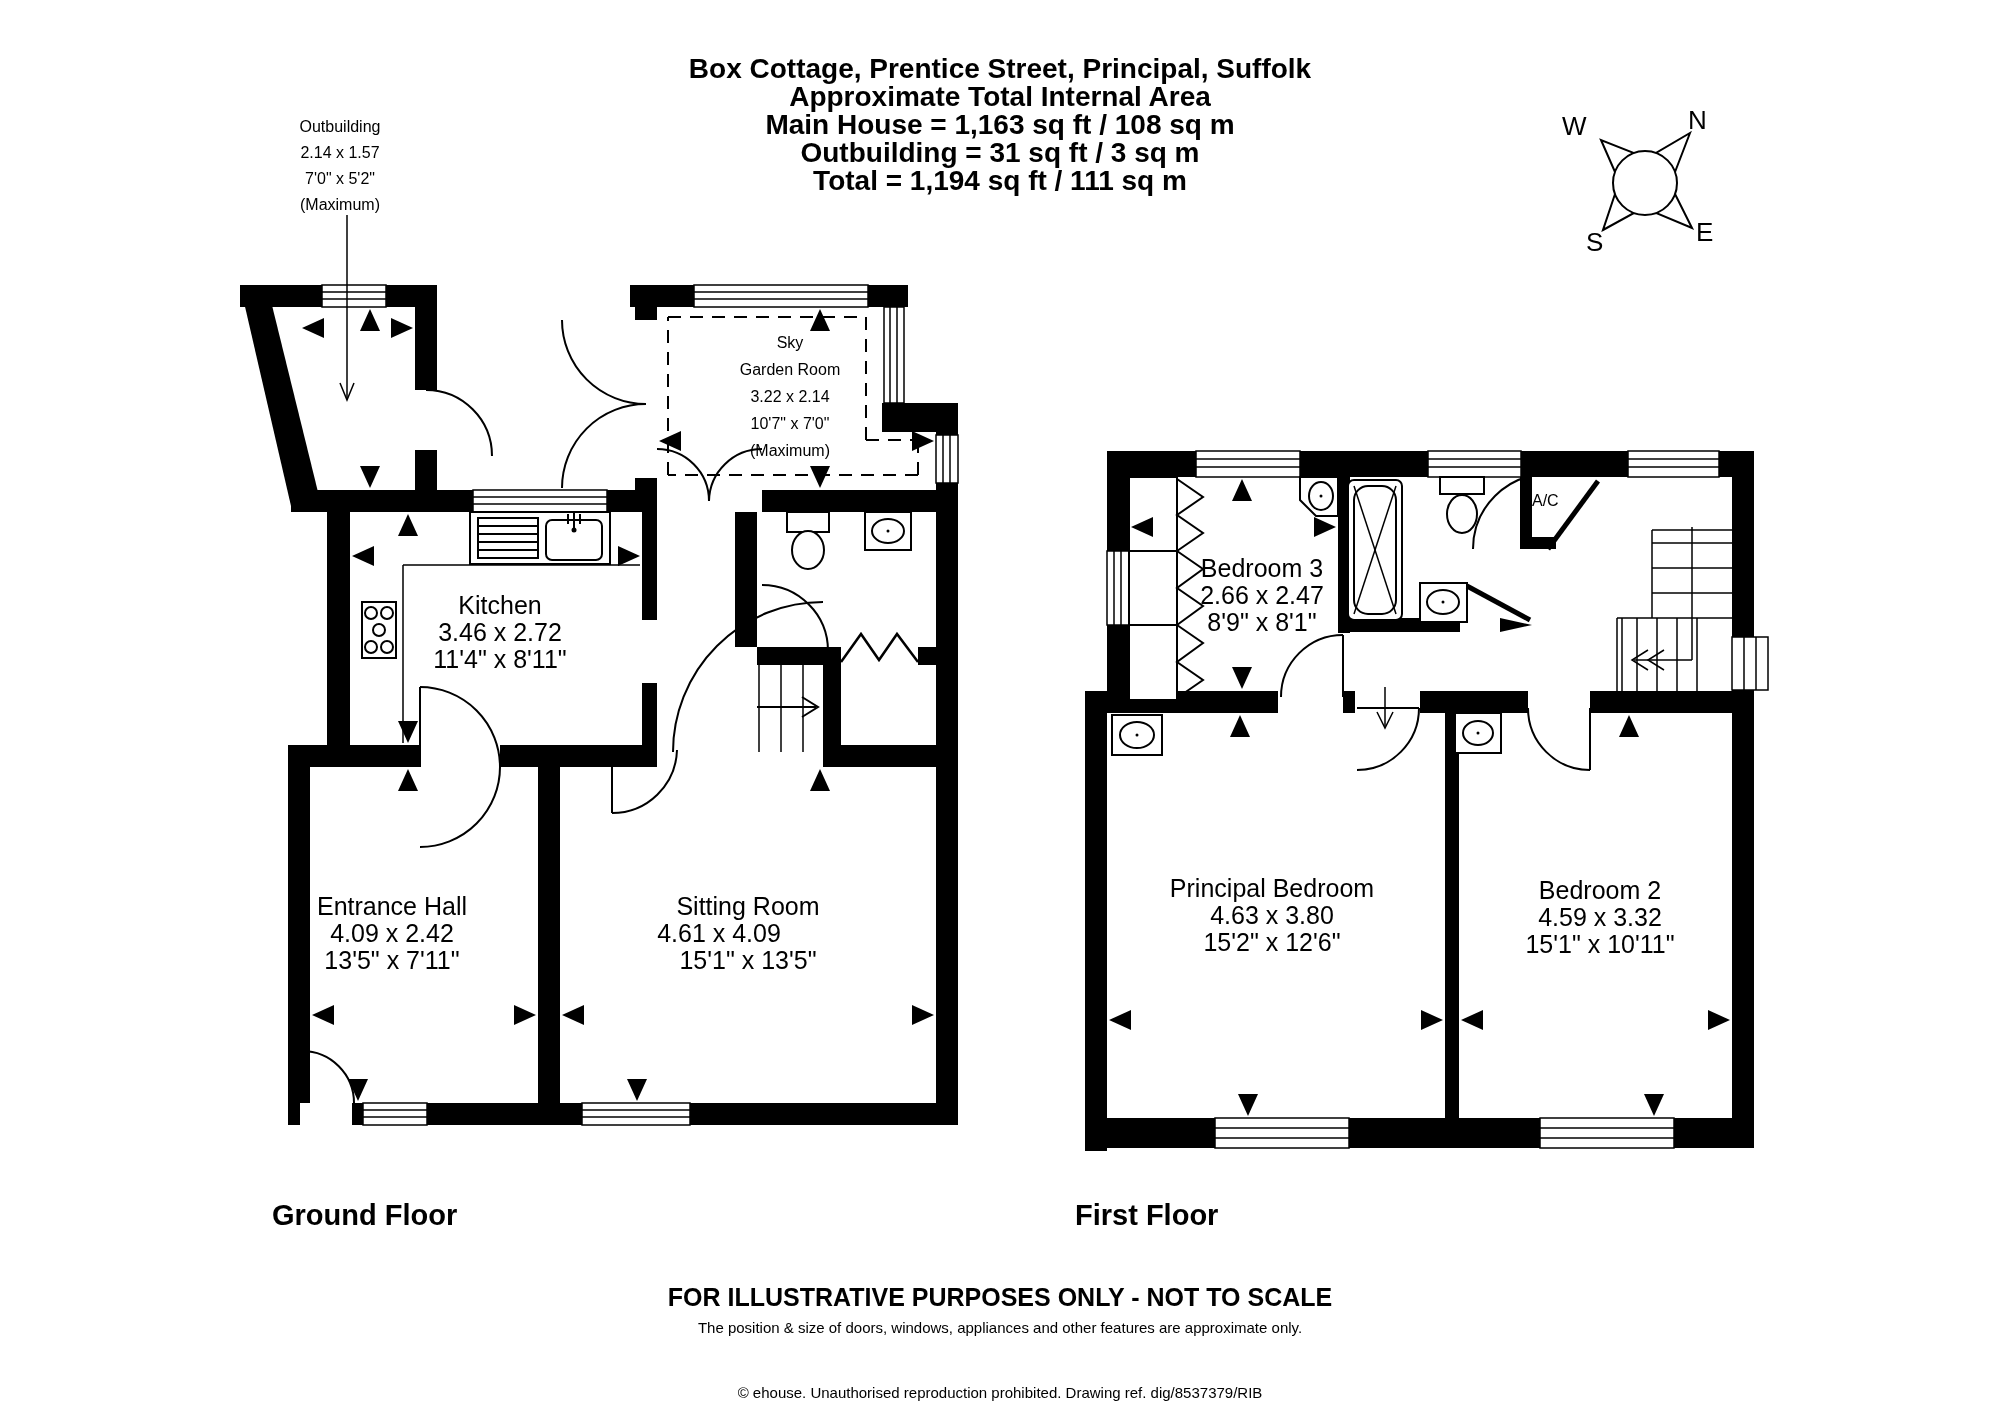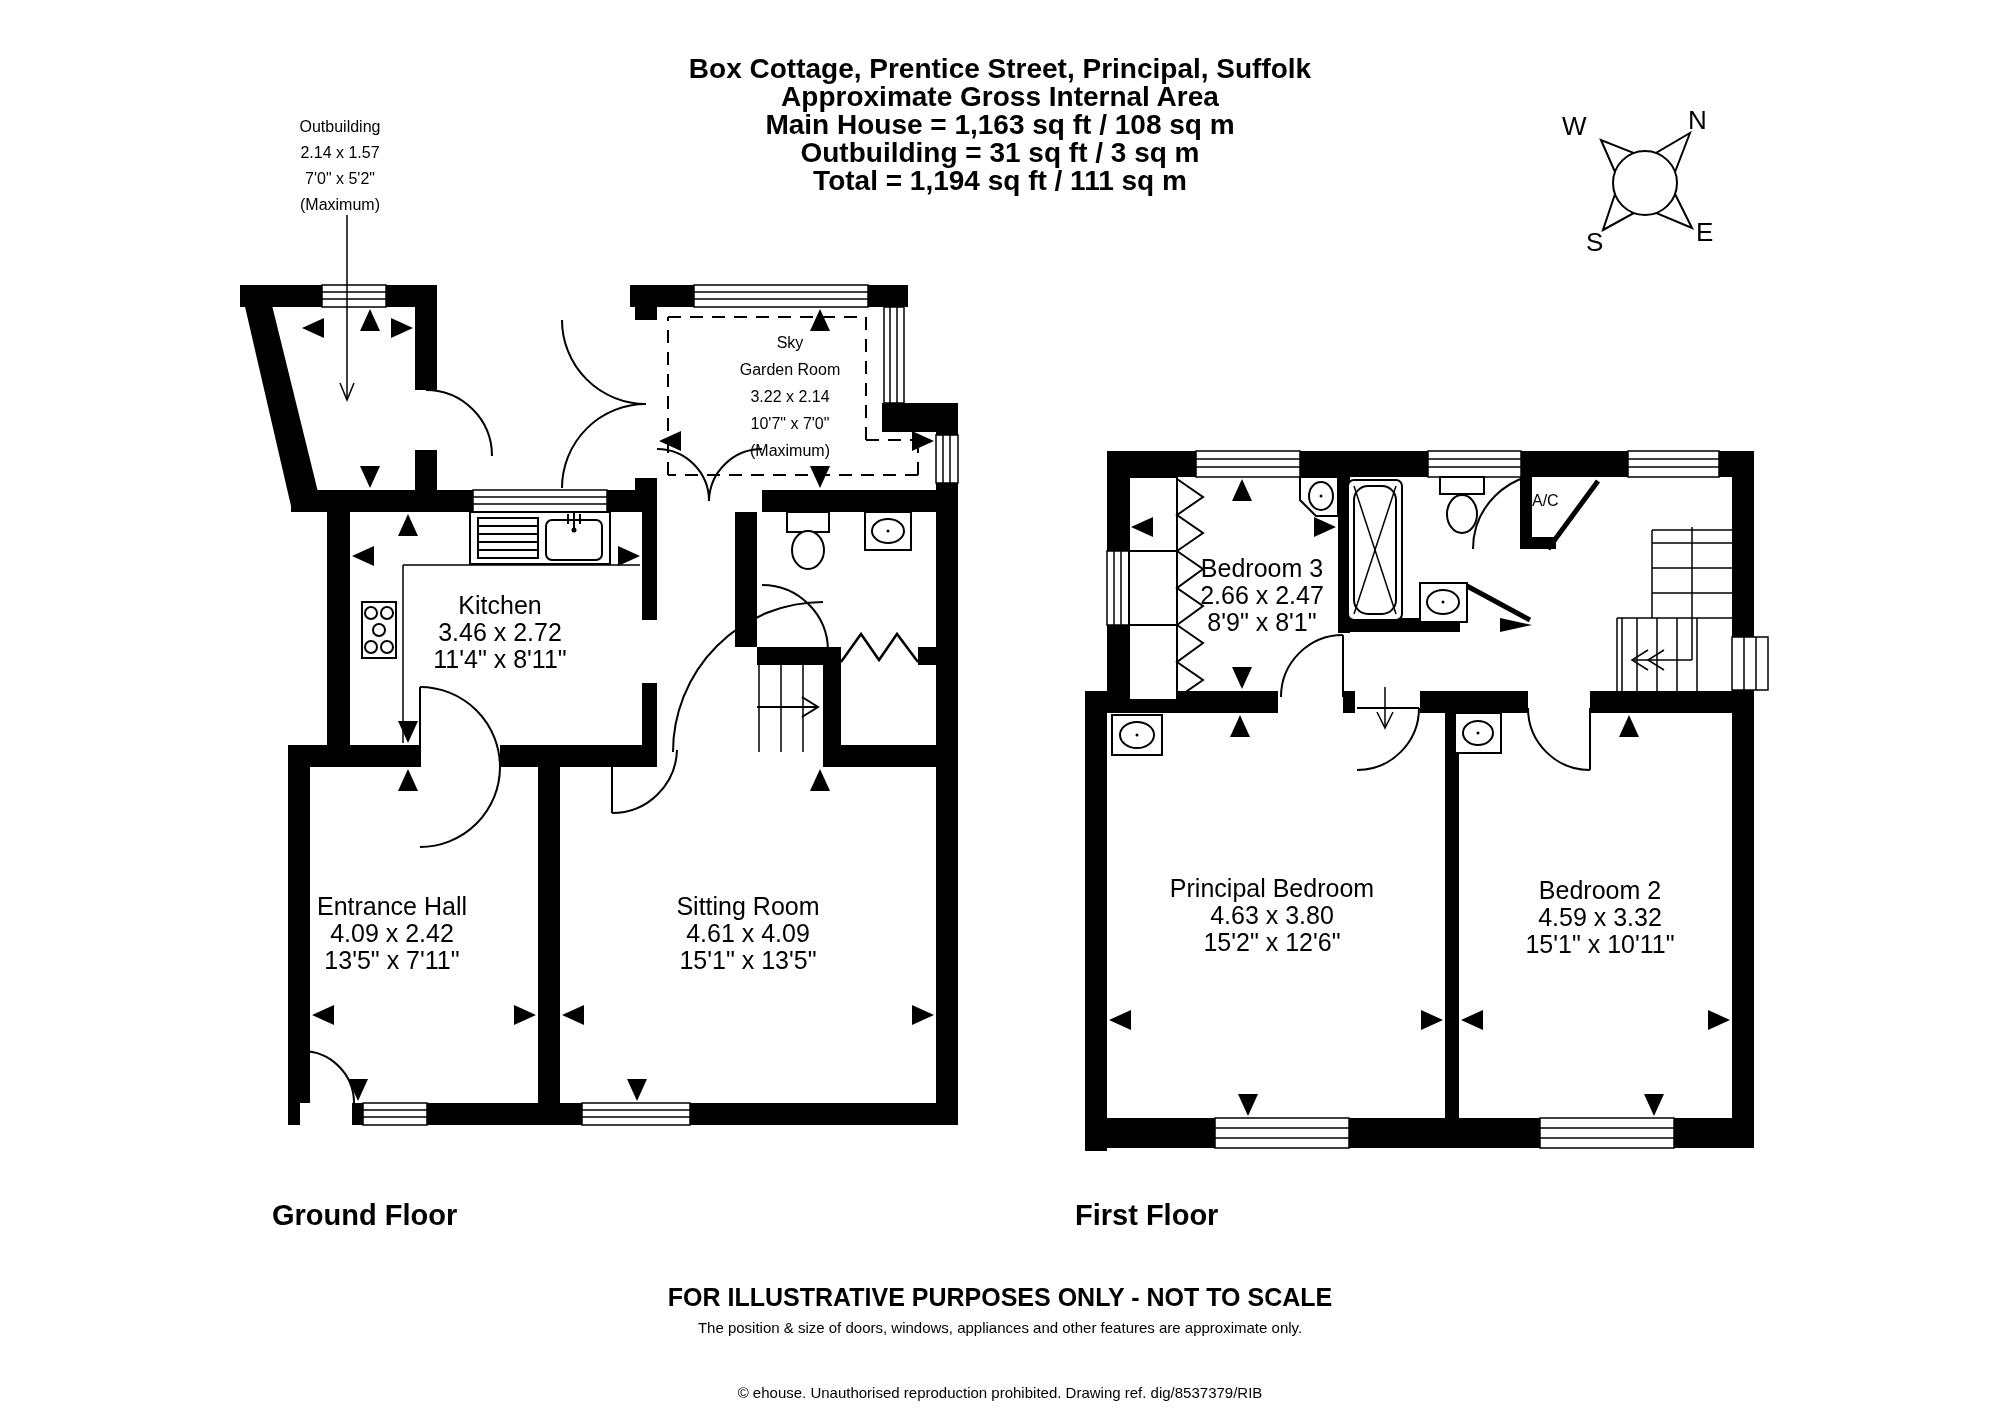--- a/index.html
+++ b/index.html
@@ -349,21 +349,21 @@
   <g stroke="#000" stroke-width="2" fill="#fff">
     <polygon points="1690,133 1675,172 1656,153"></polygon>
     <polygon points="1601,140 1615,172 1634,153"></polygon>
     <polygon points="1603,230 1634,213 1615,194"></polygon>
     <polygon points="1692,228 1675,194 1656,213"></polygon>
     <circle cx="1645" cy="183" r="32" fill="#fff"></circle>
   </g>
 </svg>
 
   <div class="lbl c b t28" style="left:1000px;top:54px;">Box Cottage, Prentice Street, Principal, Suffolk</div>
-  <div class="lbl c b t28" style="left:1000px;top:82px;">Approximate Gross Internal Area</div>
+  <div class="lbl c b t28" style="left:1000px;top:82px;">Approximate Total Internal Area</div>
   <div class="lbl c b t28" style="left:1000px;top:110px;">Main House = 1,163 sq ft / 108 sq m</div>
   <div class="lbl c b t28" style="left:1000px;top:138px;">Outbuilding = 31 sq ft / 3 sq m</div>
   <div class="lbl c b t28" style="left:1000px;top:166px;">Total = 1,194 sq ft / 111 sq m</div>
 
   <div class="lbl c t24" style="left:340px;top:118px;">Outbuilding</div>
   <div class="lbl c t24" style="left:340px;top:144px;">2.14 x 1.57</div>
   <div class="lbl c t24" style="left:340px;top:170px;">7'0" x 5'2"</div>
   <div class="lbl c t24" style="left:340px;top:196px;">(Maximum)</div>
 
   <div class="lbl c t24" style="left:790px;top:334px;">Sky</div>
@@ -374,21 +374,21 @@
 
   <div class="lbl c t25" style="left:500px;top:592px;">Kitchen</div>
   <div class="lbl c t25" style="left:500px;top:619px;">3.46 x 2.72</div>
   <div class="lbl c t25" style="left:500px;top:646px;">11'4" x 8'11"</div>
 
   <div class="lbl c t25" style="left:392px;top:893px;">Entrance Hall</div>
   <div class="lbl c t25" style="left:392px;top:920px;">4.09 x 2.42</div>
   <div class="lbl c t25" style="left:392px;top:947px;">13'5" x 7'11"</div>
 
   <div class="lbl c t25" style="left:748px;top:893px;">Sitting Room</div>
-  <div class="lbl c t25" style="left:748px;top:920px;">4.61 x 4.09</div>
+  <div class="lbl c t25" style="left:719px;top:920px;">4.61 x 4.09</div>
   <div class="lbl c t25" style="left:748px;top:947px;">15'1" x 13'5"</div>
 
   <div class="lbl c t25" style="left:1262px;top:555px;">Bedroom 3</div>
   <div class="lbl c t25" style="left:1262px;top:582px;">2.66 x 2.47</div>
   <div class="lbl c t25" style="left:1262px;top:609px;">8'9" x 8'1"</div>
 
   <div class="lbl t24" style="left:1532px;top:492px;">A/C</div>
 
   <div class="lbl c t25" style="left:1272px;top:875px;">Principal Bedroom</div>
   <div class="lbl c t25" style="left:1272px;top:902px;">4.63 x 3.80</div>

